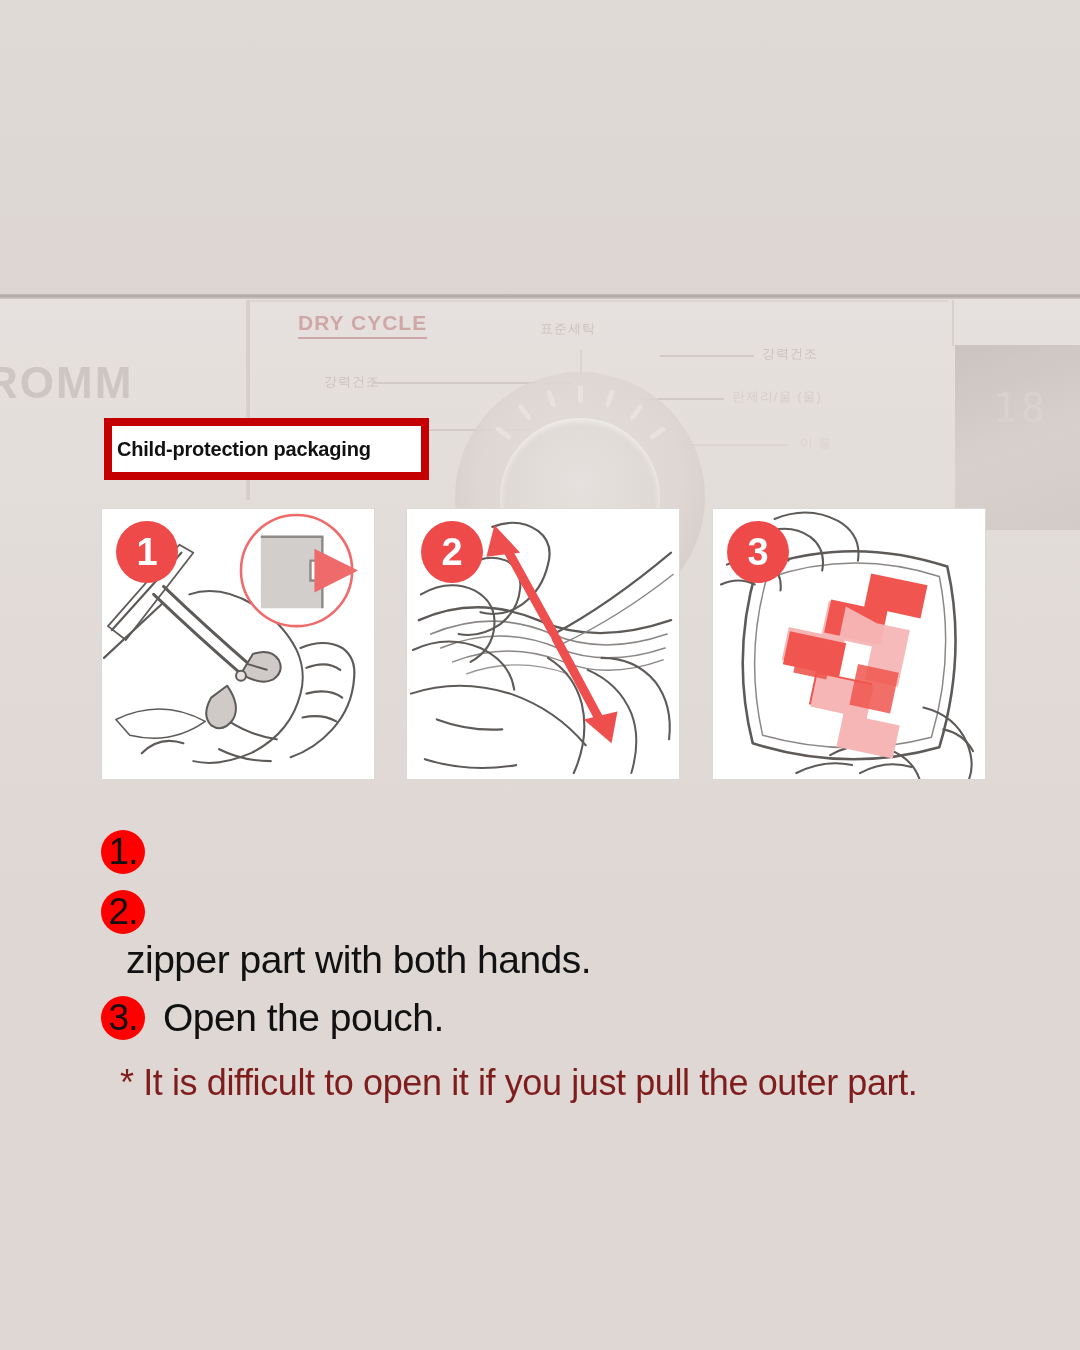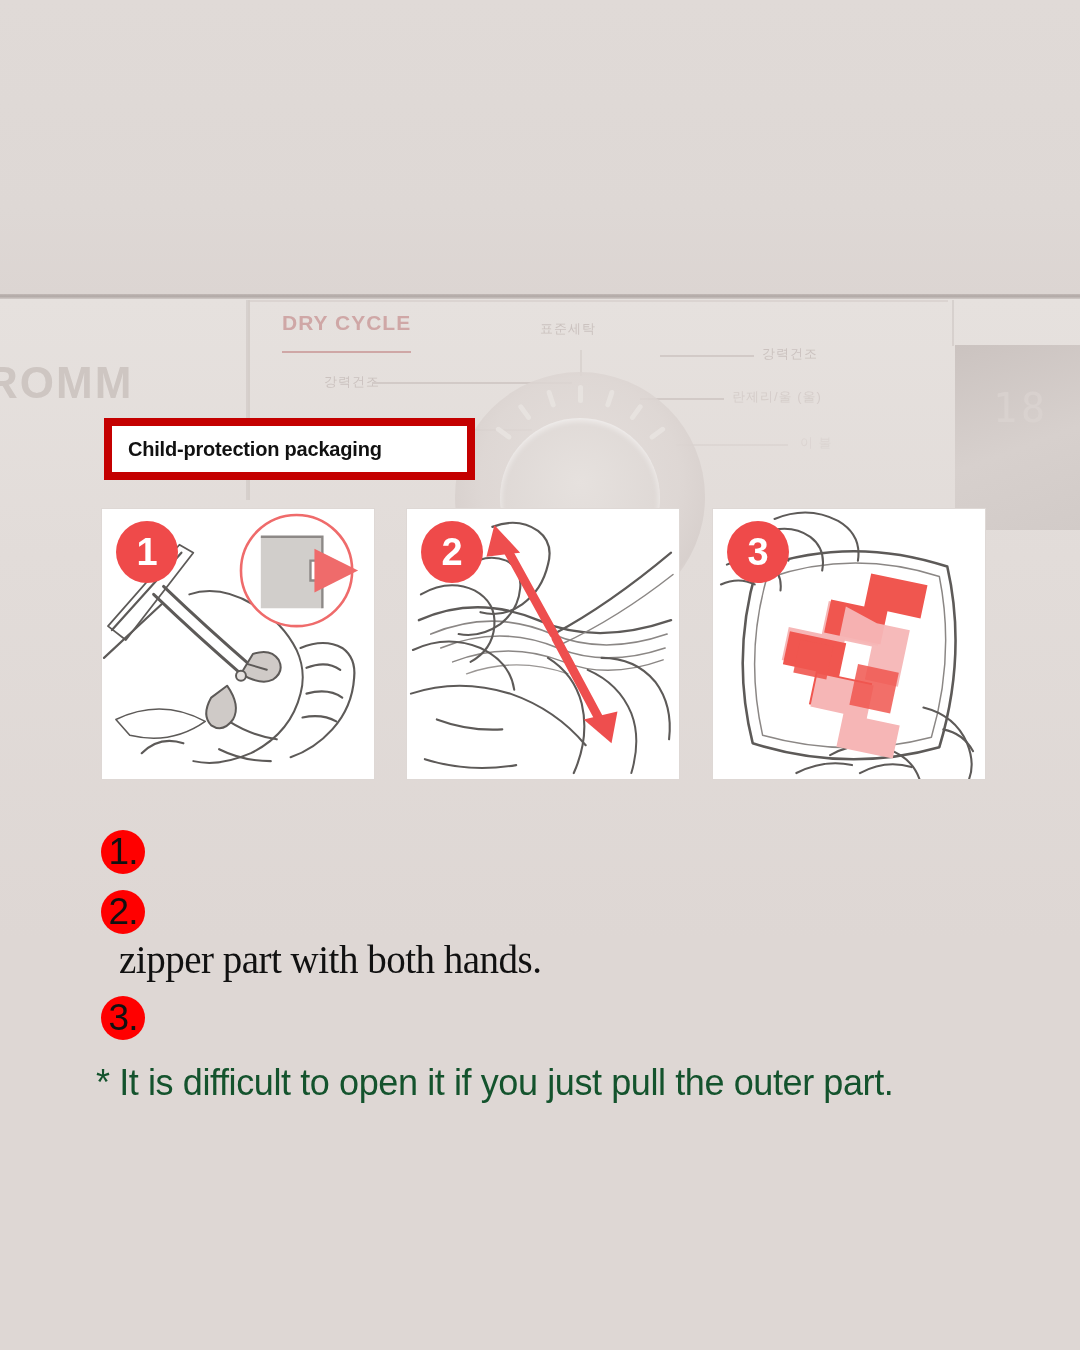--- a/index.html
+++ b/index.html
@@ -44,23 +44,23 @@
     color:#cdc5c1; opacity:.95;
   }
 
   
   #control-frame{
     position:absolute; left:248px; top:300px; width:700px; height:200px;
     border-left:2px solid #d3ccc8;
     opacity:.9;
   }
   .dry-title{
-    position:absolute; left:282px; top:311px;
+    position:absolute; left:298px; top:311px;
     font-size:21px; font-weight:700; letter-spacing:1px;
-    color:#cfa7a6; border-bottom:2px solid #cfa7a6; padding-bottom:16px;
+    color:#cfa7a6; border-bottom:2px solid #cfa7a6; padding-bottom:2px;
   }
   .kor{
     position:absolute; font-size:13px; color:#cbc2bf; letter-spacing:1px;
     white-space:nowrap;
   }
   .kor.faint{ color:#d5cdca; }
   .lead{ position:absolute; height:2px; background:#d2cac7; }
 
   
   #dial{
@@ -88,23 +88,23 @@
     background:linear-gradient(160deg,#cbc3c0 0%, #d7d0cd 55%, #d2cbc8 100%);
   }
   #display-digits{
     position:absolute; left:993px; top:385px;
     font-family:"DejaVu Sans Mono", monospace;
     font-size:40px; color:#ded7d4; letter-spacing:4px; opacity:.55;
   }
 
   
   #badge{
-    position:absolute; left:104px; top:418px; width:371px; height:62px;
+    position:absolute; left:104px; top:418px; width:325px; height:62px;
     background:#ffffff; border:8px solid #c40000;
-    display:flex; align-items:center; padding-left:16px;
+    display:flex; align-items:center; padding-left:5px;
   }
   #badge-label{
     font-size:20px; font-weight:700; color:#111; letter-spacing:-.2px;
   }
 
   
   #panels{ position:absolute; left:101px; top:508px; width:872px; height:272px; }
   .panel{
     position:absolute; top:0; width:274px; height:272px;
     background:#fff; border:1px solid #ded8d5; overflow:hidden;
@@ -135,22 +135,22 @@
   }
   .num-chip span{
     position:relative; z-index:2;
     font-size:37px; color:#111; font-weight:400; letter-spacing:-1px;
   }
   .step-text{
     font-size:39px; color:#111; line-height:1.13;
     letter-spacing:-.5px; padding-top:2px;
   }
   #warning{
-    position:absolute; left:96px; top:1062px;
-    font-size:36px; color:#14532d; letter-spacing:-.4px;
+    position:absolute; left:120px; top:1062px;
+    font-size:36px; color:#7f1d1d; letter-spacing:-.4px;
   }
 </style>
 </head>
 <body>
 
 <div id="bg-photo">
   <div class="bg-upper"></div>
   <div class="bg-seam"></div>
   <div class="bg-panel"></div>
   <div class="bg-lower"></div>
@@ -314,25 +314,26 @@
       </div>
     </div>
   </div>
 
   <div class="step">
     <div class="step-row">
       <div class="num-chip">
         <span>2.</span>
       </div>
     </div>
-    <div class="step-text" style="margin-left:20px;font-family:Liberation Serif, serif;">zipper part with both hands.</div>
+    <div class="step-text" style="margin-left:27px;">zipper part with both hands.</div>
   </div>
 
   <div class="step">
     <div class="step-row">
       <div class="num-chip">
         <span>3.</span>
       </div>
+      <div class="step-text" style="margin-left:12px;">Open the pouch.</div>
     </div>
   </div>
 </div>
 
 <div id="warning">* It is difficult to open it if you just pull the outer part.</div>
 
 </body></html>

